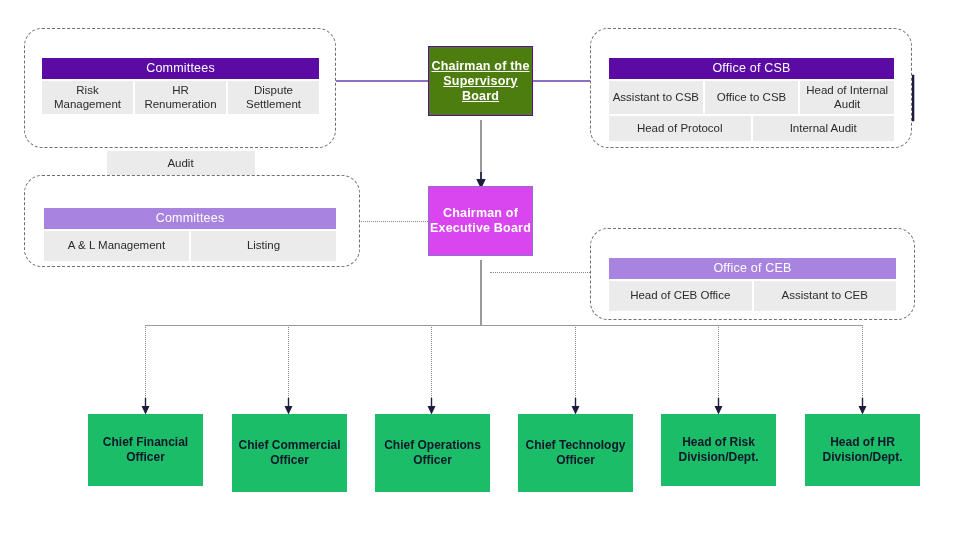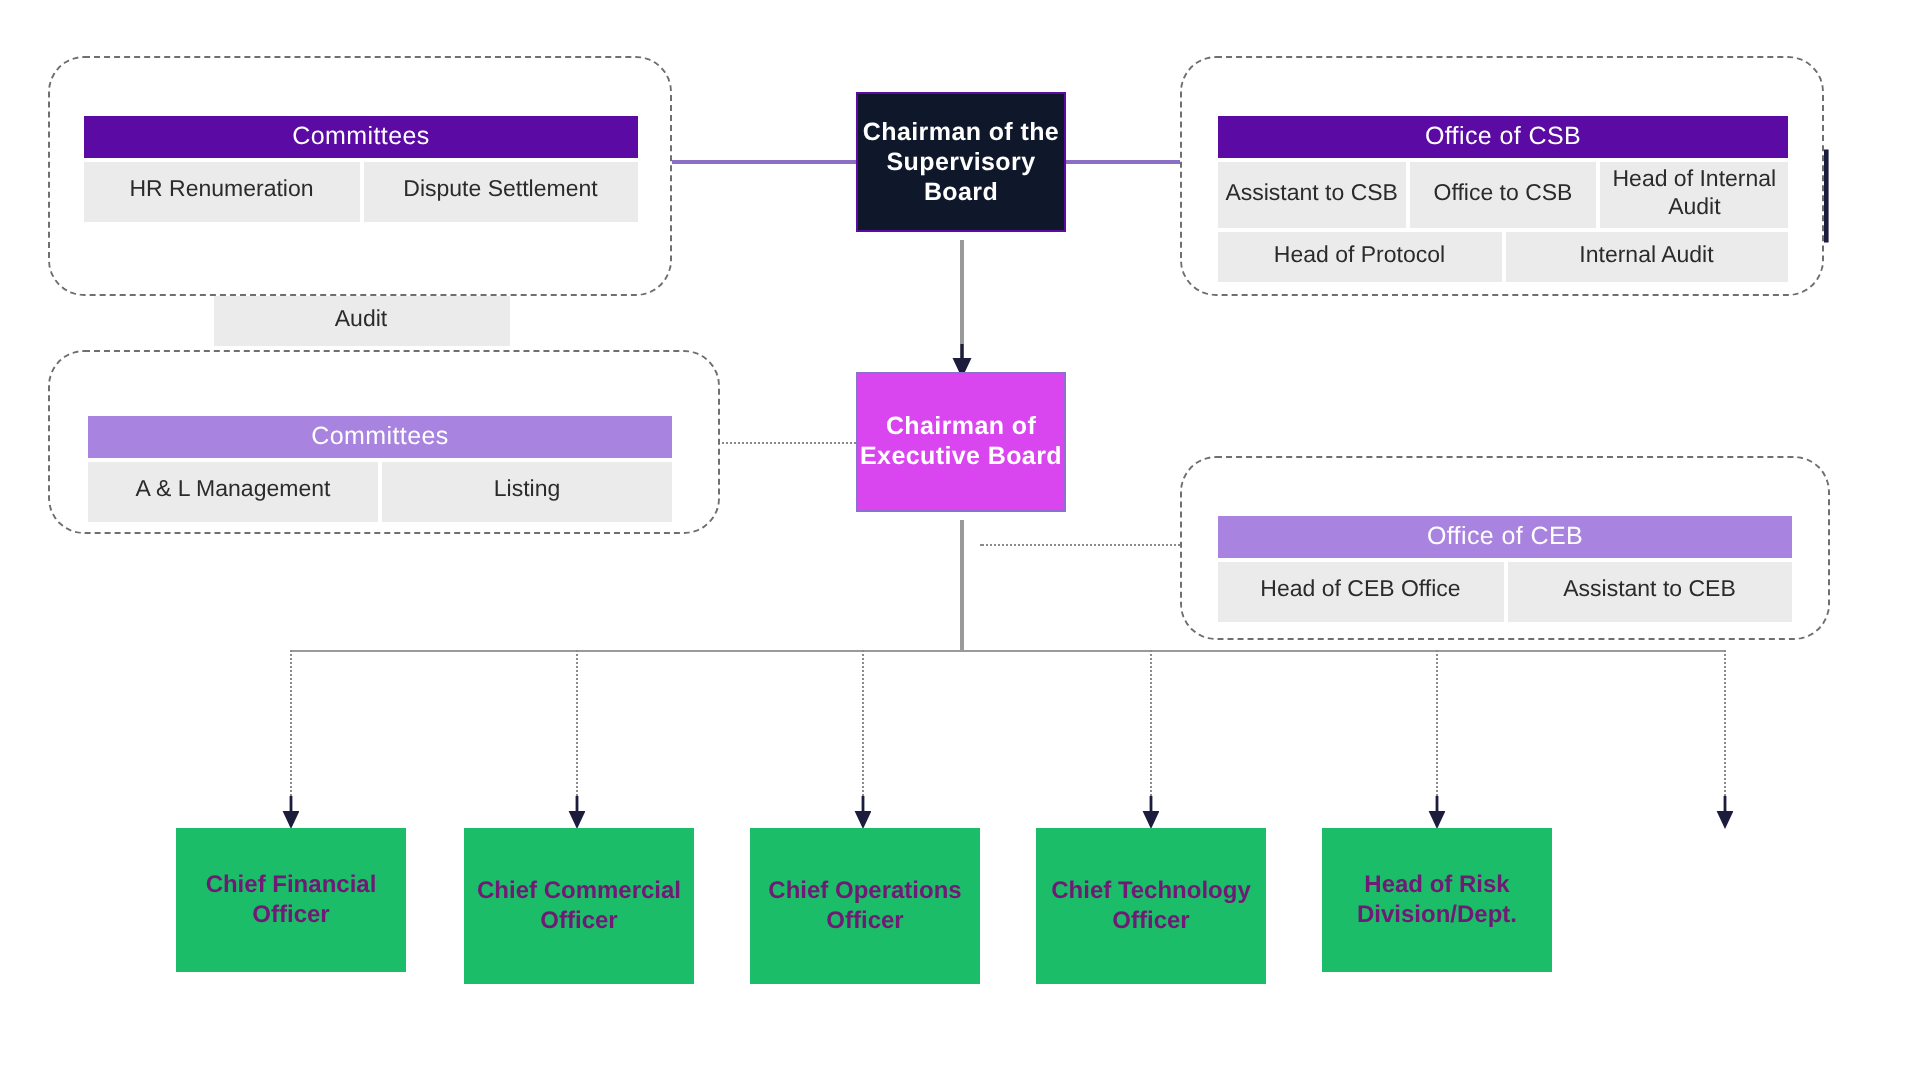--- a/index.html
+++ b/index.html
@@ -58,28 +58,28 @@
     display:flex;
     align-items:center;
     justify-content:center;
     text-align:center;
     color:#ffffff;
     font-weight:bold;
     font-size:12.5px;
     line-height:15px;
     letter-spacing:.2px;
   }
-  .node-csb{background:#0f172a;border:1.6px solid #5b0ba4;}
+  .node-csb{background:#4d7c0f;border:1.6px solid #5b0ba4;text-decoration:underline;}
   .node-ceb{background:#d946ef;border:1.6px solid #8e6fd0;}
 
   
   .leaf{
     position:absolute;
     background:#1cbd69;
-    color:#701a75;
+    color:#0f172a;
     font-weight:bold;
     font-size:12px;
     line-height:15px;
     text-align:center;
     display:flex;
     align-items:center;
     justify-content:center;
     box-sizing:border-box;
     padding:4px;
   }
@@ -135,20 +135,21 @@
     <line x1="862.5" y1="398" x2="862.5" y2="410" stroke="#1c1c3c" stroke-width="1.4" marker-end="url(#ah)"></line>
 
     <path d="M889,76 L913,76 L913,120 L883,120" fill="none" stroke="#1c1c3c" stroke-width="2.6" marker-end="url(#ah)"></path>
   </svg>
 
   <div class="group" style="left:24px;top:28px;width:312px;height:120px;"></div>
 
   <div class="panel" style="left:42px;top:46px;width:277px;">
     <div class="panel-header hdr-dark">Committees</div>
     <div class="cellrow">
+      <div class="cell" style="flex:1 1 0;">Risk Management</div>
       <div class="cell" style="flex:1 1 0;">HR Renumeration</div>
       <div class="cell" style="flex:1 1 0;">Dispute Settlement</div>
     </div>
     <div class="cellrow" style="justify-content:center;margin-top:37px;">
       <div class="cell" style="width:148px;min-height:25px;">Audit</div>
     </div>
   </div>
 
   <div class="group" style="left:590px;top:28px;width:322px;height:120px;"></div>
 
@@ -187,14 +188,15 @@
 
   <div class="node node-csb" style="left:428px;top:46px;width:105px;height:70px;">Chairman of the Supervisory Board</div>
 
   <div class="node node-ceb" style="left:428px;top:186px;width:105px;height:70px;">Chairman of Executive Board</div>
 
   <div class="leaf" style="left:88px;top:414px;width:115px;height:72px;">Chief Financial Officer</div>
   <div class="leaf" style="left:232px;top:414px;width:115px;height:78px;">Chief Commercial Officer</div>
   <div class="leaf" style="left:375px;top:414px;width:115px;height:78px;">Chief Operations Officer</div>
   <div class="leaf" style="left:518px;top:414px;width:115px;height:78px;">Chief Technology Officer</div>
   <div class="leaf" style="left:661px;top:414px;width:115px;height:72px;">Head of Risk Division/Dept.</div>
+  <div class="leaf" style="left:805px;top:414px;width:115px;height:72px;">Head of HR Division/Dept.</div>
 
 </div>
 
 </body></html>

